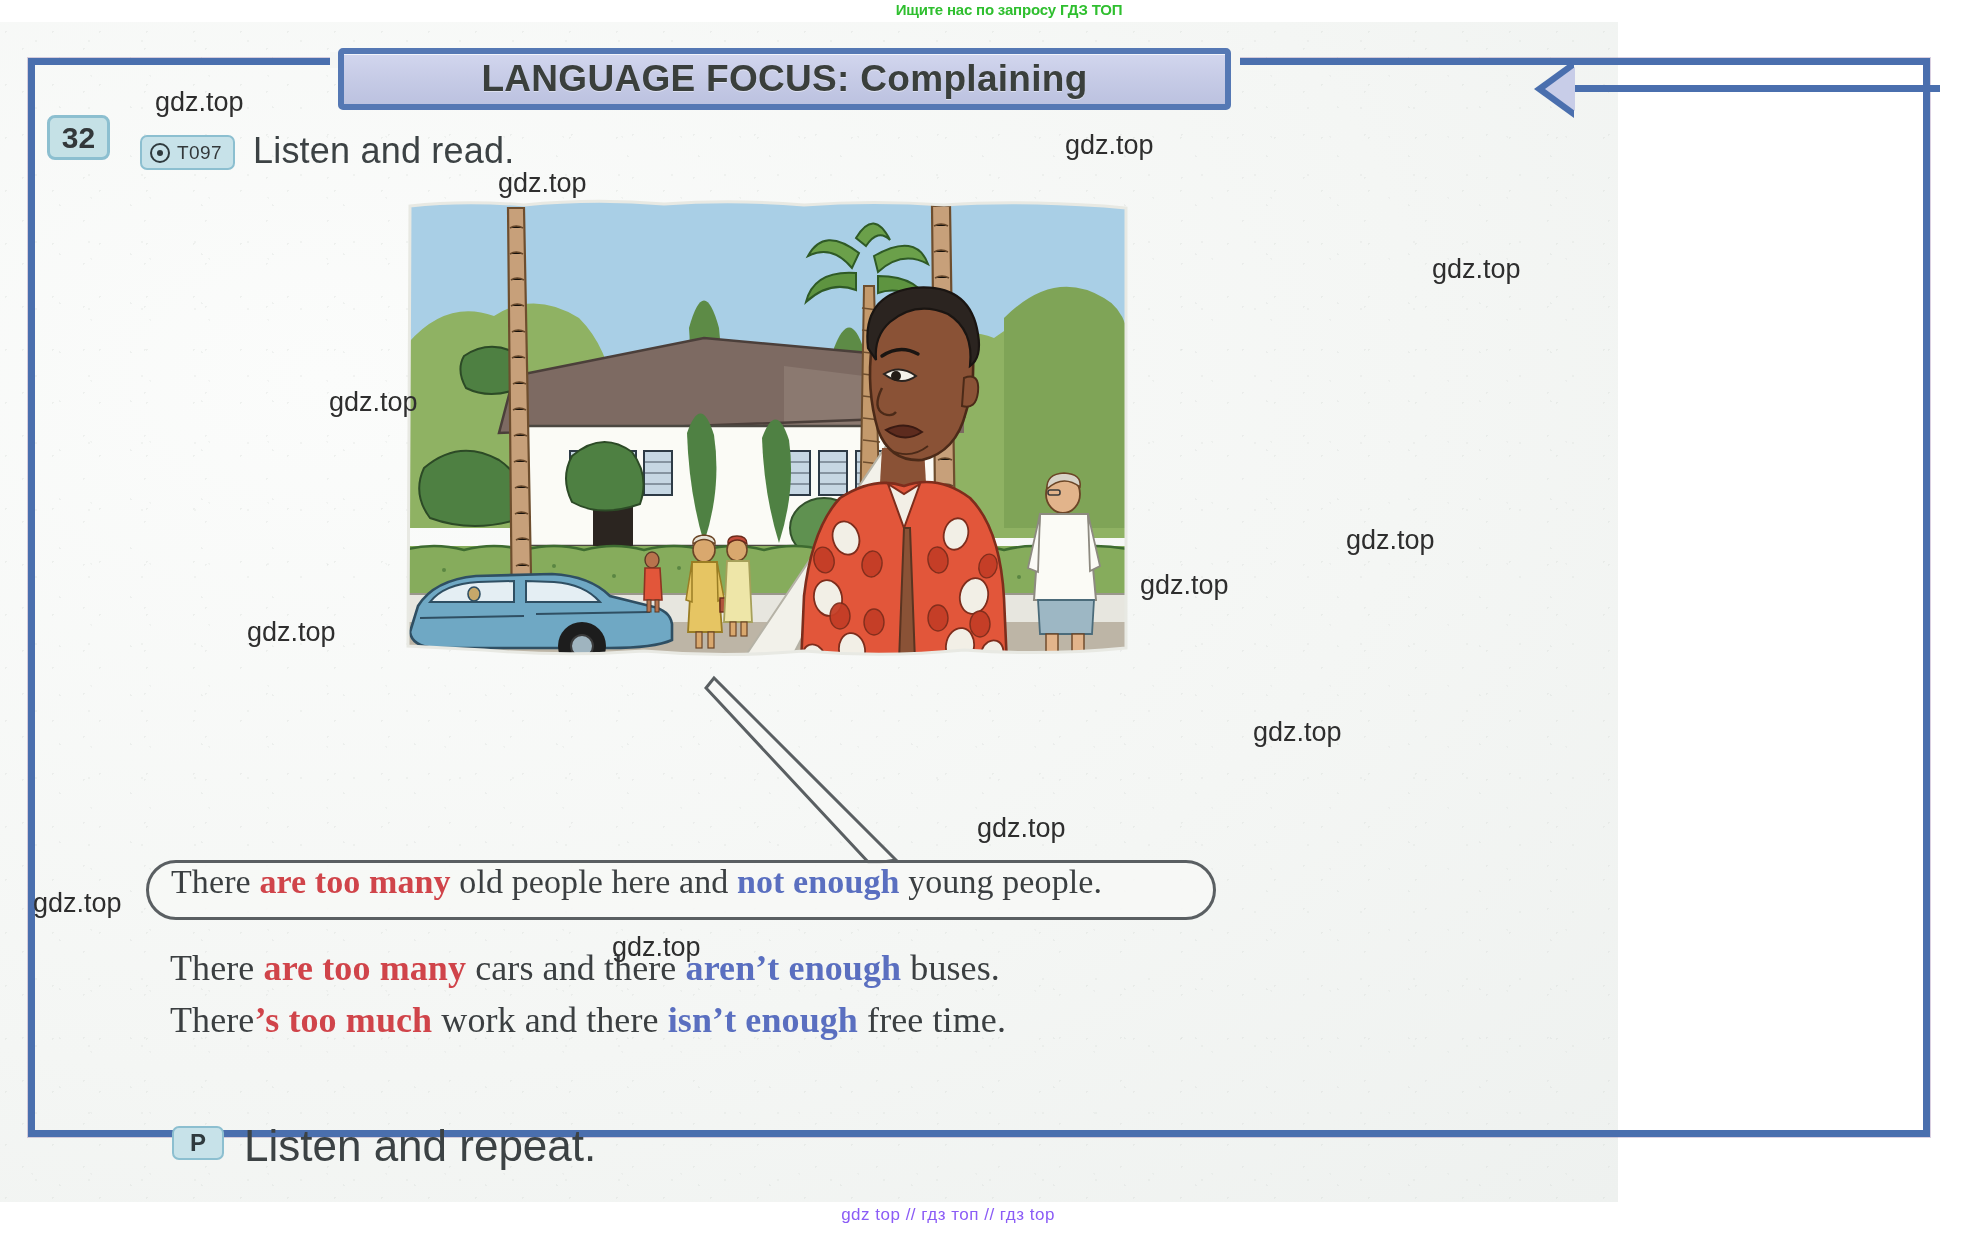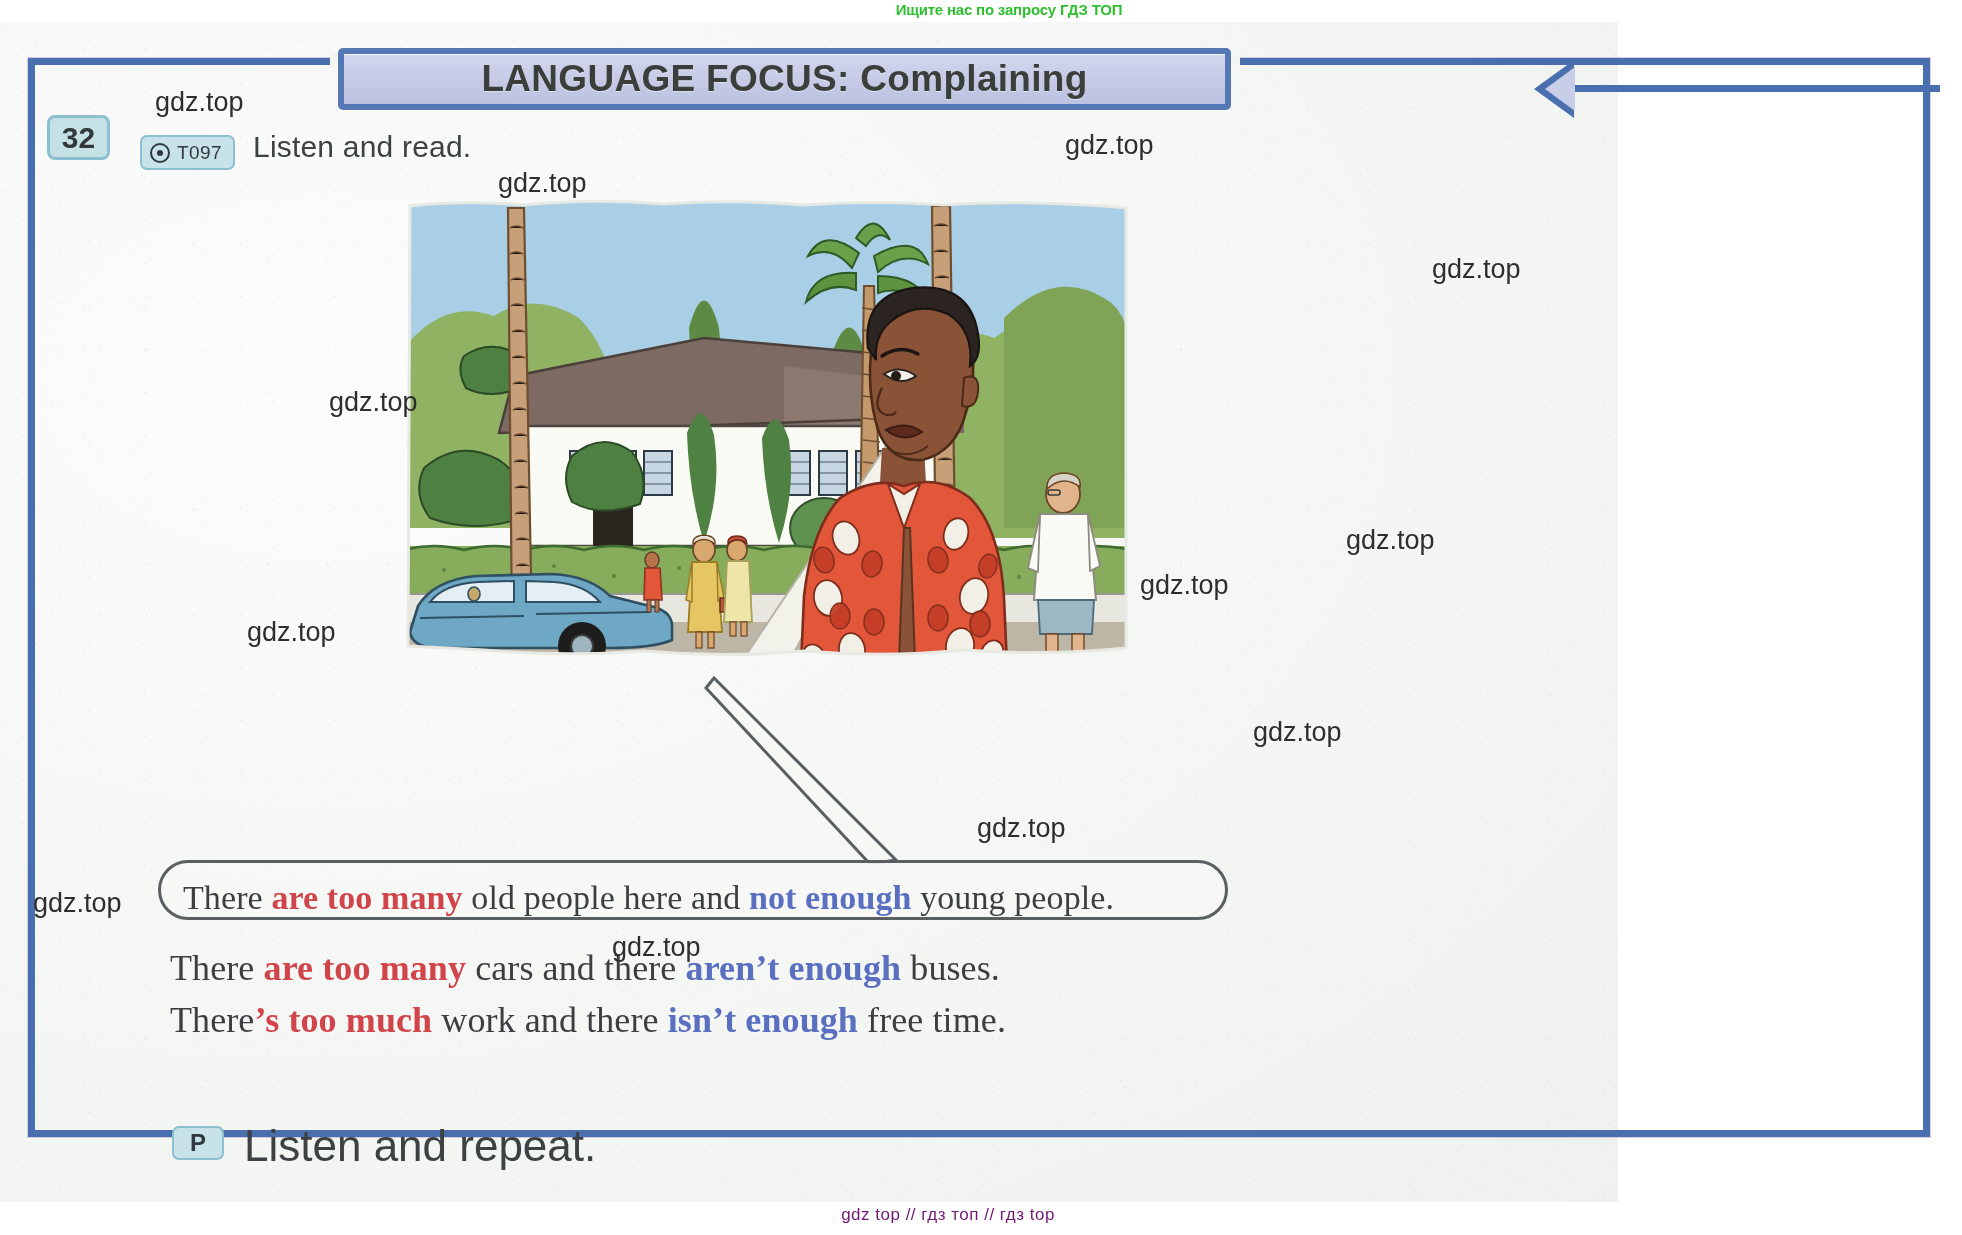--- a/index.html
+++ b/index.html
@@ -27,21 +27,21 @@
     line-height: 20px;
     letter-spacing: -0.2px;
     z-index: 40;
     padding-left: 28px;
   }
   #bottom-promo {
     position: absolute;
     top: 1205px; left: 0; width: 1896px;
     text-align: center;
     font-size: 17px;
-    color: #701a75;
+    color: #8b5cf6;
     font-family: "Liberation Sans", sans-serif;
     letter-spacing: 0.5px;
     z-index: 40;
   }
 
   
   #page-sheet {
     position: absolute;
     top: 22px; left: 0;
     width: 1618px;
@@ -192,48 +192,48 @@
     font-family: "Liberation Sans", sans-serif;
     font-size: 19px;
     color: #33383a;
     letter-spacing: 0.4px;
   }
   #listen-read {
     position: absolute;
     left: 253px;
     top: 108px;
     font-family: "Liberation Sans", sans-serif;
-    font-size: 30px;
+    font-size: 36px;
     color: #3c4244;
     letter-spacing: 0.2px;
   }
 
   
   #illustration {
     position: absolute;
     left: 404px;
     top: 176px;
     width: 728px;
     height: 490px;
   }
   #illustration svg { display: block; }
 
   
   #speech-bubble {
     position: absolute;
-    left: 158px;
+    left: 146px;
     top: 838px;
     width: 1070px;
     height: 60px;
     border: 3px solid #5a5f62;
     border-radius: 30px;
     background: rgba(247,248,246,0.88);
     box-sizing: border-box;
     display: flex;
-    align-items: flex-end;
+    align-items: flex-start;
     padding-left: 22px;
     z-index: 12;
   }
   #bubble-tail {
     position: absolute;
     left: 700px;
     top: 652px;
     width: 200px;
     height: 190px;
     z-index: 11;

